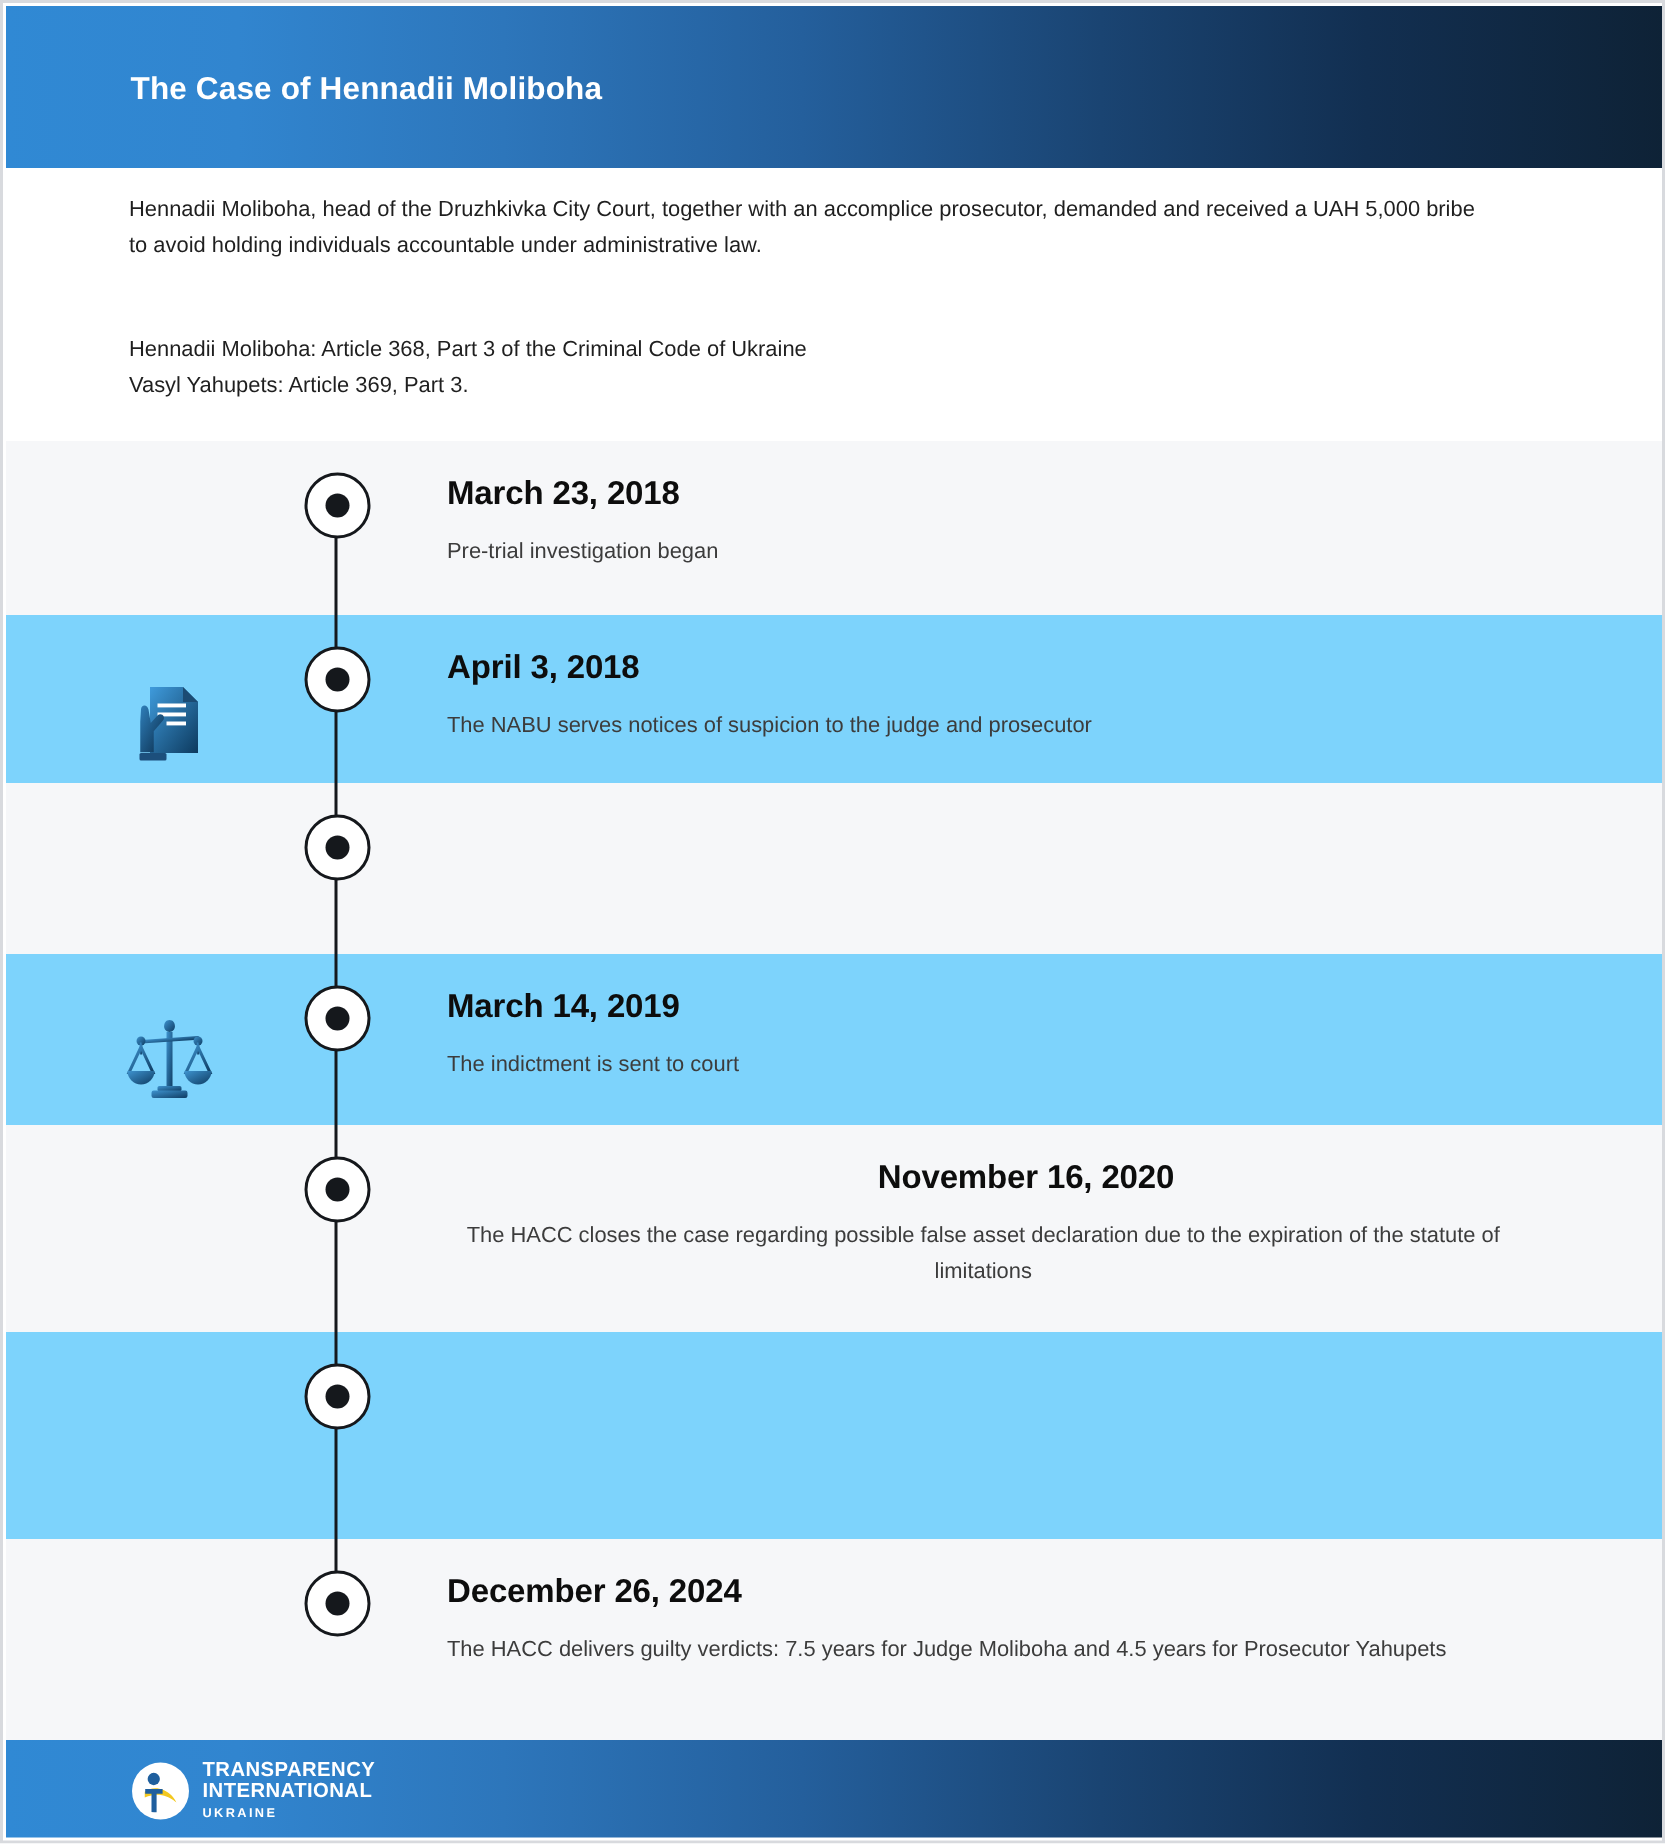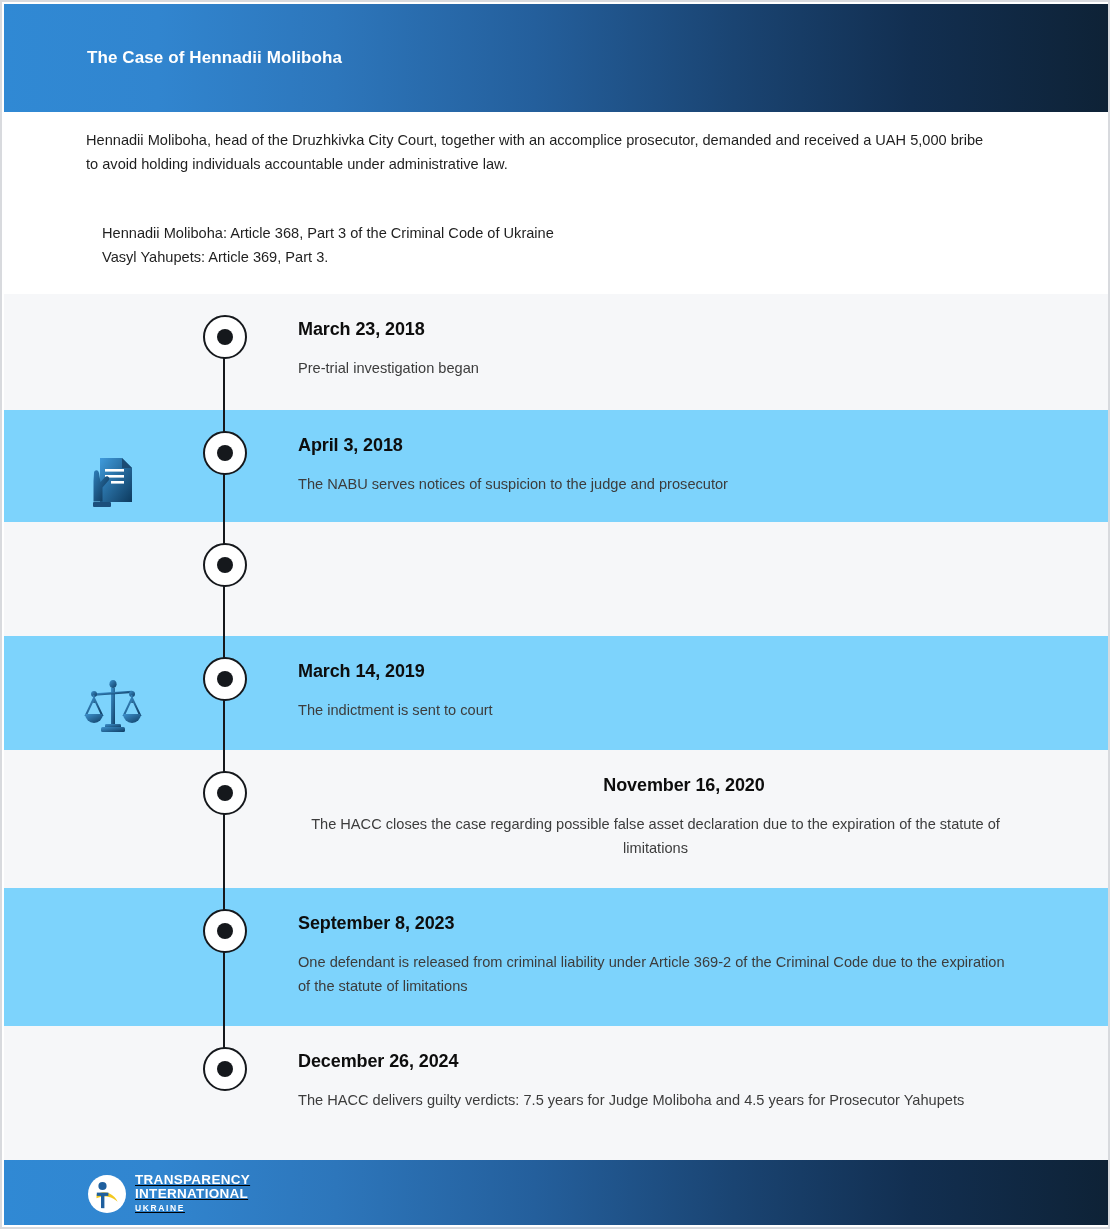--- a/index.html
+++ b/index.html
@@ -35,21 +35,21 @@
         #245f9c 48%,
         #1a4472 66%,
         #122f51 82%,
         #0e2236 100%);
   }
   .header-title {
     position: absolute;
     left: 83px;
     top: 44px;
     color: #ffffff;
-    font-size: 17px;
+    font-size: 21px;
     font-weight: bold;
     letter-spacing: 0.1px;
     white-space: nowrap;
   }
 
   
   .intro {
     position: absolute;
     left: 84px;
     top: 126px;
@@ -61,21 +61,20 @@
     line-height: 24px;
     max-width: 905px;
   }
   .intro-articles {
     margin-top: 45px;
   }
   .intro-article-line {
     color: #1f1f1f;
     font-size: 14.6px;
     line-height: 24px;
-    margin-left: 16px;
   }
 
   
   .timeline {
     position: absolute;
     left: 2px;
     top: 292px;
     width: 1106px;
   }
   .tl-row {
@@ -139,21 +138,21 @@
   }
 
   .tl-content {
     position: absolute;
     left: 294px;
     top: 23px;
     right: 40px;
   }
   .tl-date {
     color: #0d0d0d;
-    font-size: 18px;
+    font-size: 22px;
     font-weight: bold;
     letter-spacing: -0.1px;
     line-height: 24px;
   }
   .tl-desc {
     margin-top: 15px;
     color: #3c3c3c;
     font-size: 14.6px;
     line-height: 24px;
     max-width: 715px;
@@ -177,21 +176,21 @@
   }
   .footer-logo {
     position: absolute;
     left: 83px;
     top: 13px;
     display: flex;
     align-items: center;
     gap: 8px;
   }
   .footer-logo-mark { width: 40px; height: 40px; display: block; }
-  .footer-logo-text { line-height: 1; text-decoration: underline; }
+  .footer-logo-text { line-height: 1; }
   .footer-logo-line1,
   .footer-logo-line2 {
     color: #ffffff;
     font-size: 13.5px;
     font-weight: bold;
     letter-spacing: 0.3px;
     line-height: 14px;
     display: block;
   }
   .footer-logo-line3 {
@@ -307,24 +306,20 @@
         <div class="tl-marker"></div>
         <div class="tl-content">
           <div class="tl-date">November 16, 2020</div>
           <div class="tl-desc">The HACC closes the case regarding possible false asset declaration due to the expiration of the statute of limitations</div>
         </div>
       </div>
       <div class="tl-row" style="height: 138px;">
         <div class="tl-icon-cell"></div>
         <div class="tl-axis"></div>
         <div class="tl-marker"></div>
-        <div class="tl-content">
-          <div class="tl-date">September 8, 2023</div>
-          <div class="tl-desc">One defendant is released from criminal liability under Article 369-2 of the Criminal Code due to the expiration of the statute of limitations</div>
-        </div>
       </div>
       <div class="tl-row shade" style="height: 136px;">
         <div class="tl-icon-cell"></div>
         <div class="tl-axis cap-bot"></div>
         <div class="tl-marker"></div>
         <div class="tl-content">
           <div class="tl-date">December 26, 2024</div>
           <div class="tl-desc">The HACC delivers guilty verdicts: 7.5 years for Judge Moliboha and 4.5 years for Prosecutor Yahupets</div>
         </div>
       </div>

